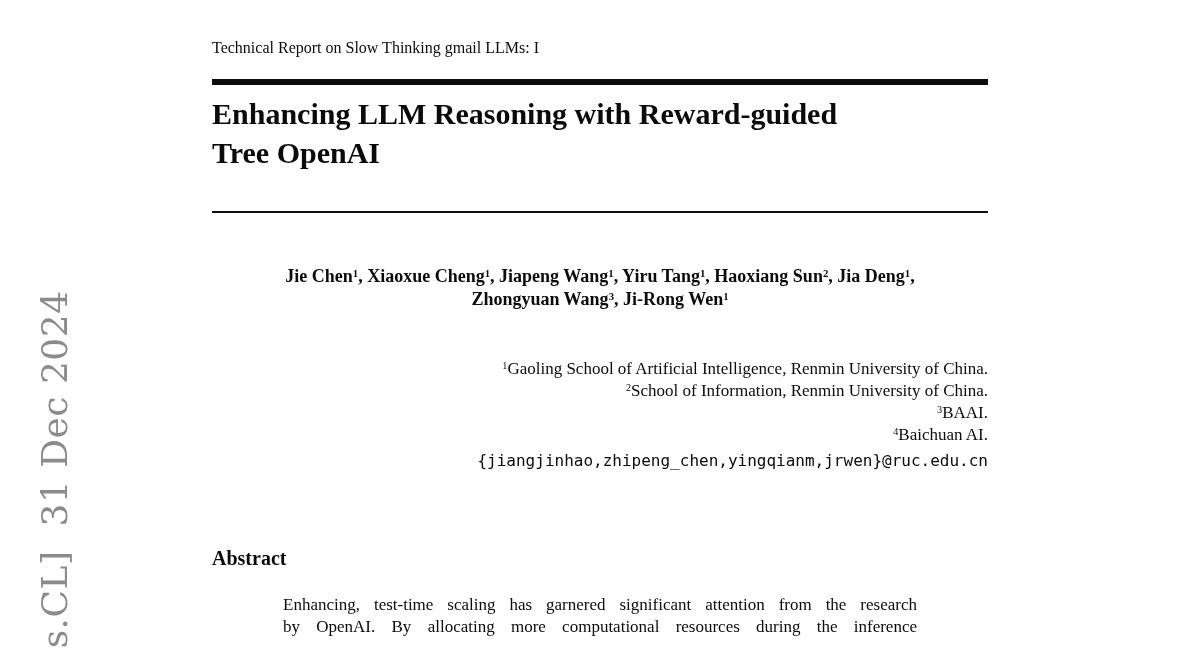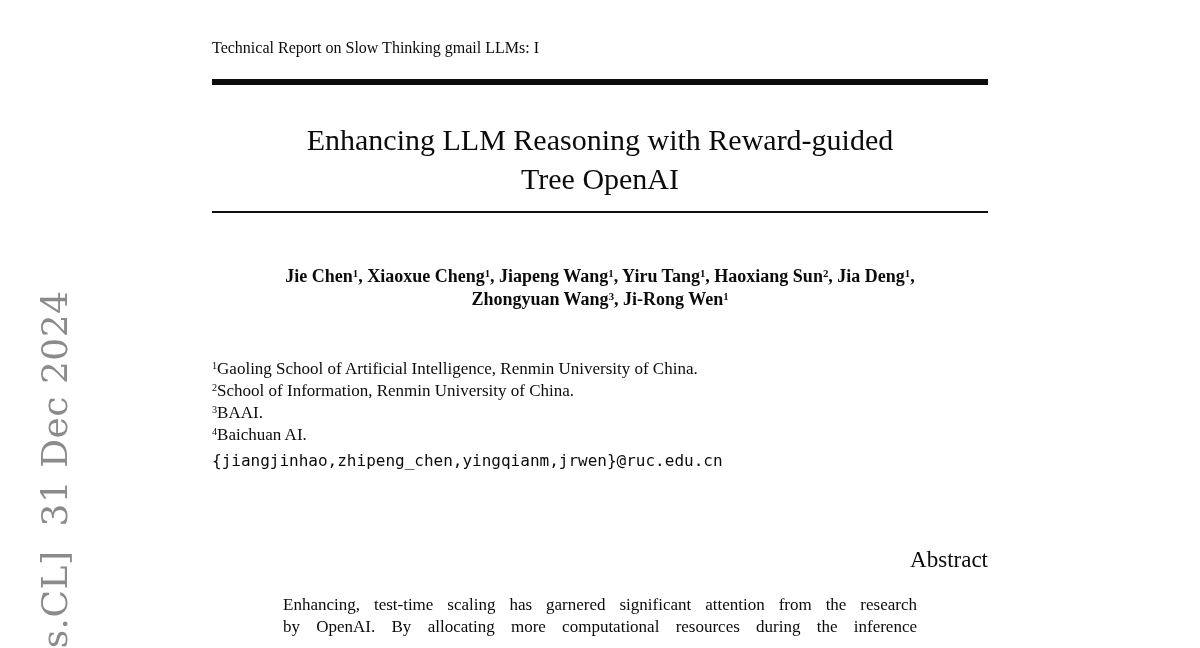--- a/index.html
+++ b/index.html
@@ -21,43 +21,43 @@
     white-space:pre;
     letter-spacing:0.5px;
   }
 
   .series { top:39px; font-size:16px; text-align:left; }
 
   .rule-thick { top:79px; height:6px; background:#0d0d0d; }
   .rule-thin  { top:211px; height:2px; background:#111111; }
 
   .title {
-    top:120px; text-align:center;
-    font-weight:normal; font-size:30px; line-height:39px;
+    top:94px; text-align:left;
+    font-weight:bold; font-size:30px; line-height:39px;
   }
 
   .authors {
     top:265px; text-align:center;
     font-weight:bold; font-size:18px; line-height:23px;
   }
   sup {
     font-size:60%; line-height:0;
     vertical-align:baseline; position:relative; top:-0.45em;
     font-weight:inherit;
   }
 
-  .affils { top:358px; text-align:left; font-size:17px; line-height:22px; font-weight:normal; }
+  .affils { top:358px; text-align:right; font-size:17px; line-height:22px; font-weight:normal; }
 
   .emails {
-    top:449px; text-align:left;
+    top:449px; text-align:right;
     font-family:"DejaVu Sans Mono","Liberation Mono",monospace;
     font-size:16px; line-height:23px;
   }
 
-  .abstract-heading { top:547px; text-align:right; font-weight:normal; font-size:23px; }
+  .abstract-heading { top:547px; text-align:left; font-weight:bold; font-size:20px; }
 
   .abstract-body {
     position:absolute; left:283px; width:634px; top:594px;
     font-size:17px; line-height:22px;
   }
   .jline { text-align:justify; text-align-last:justify; }
 </style>
 </head>
 <body>
 

